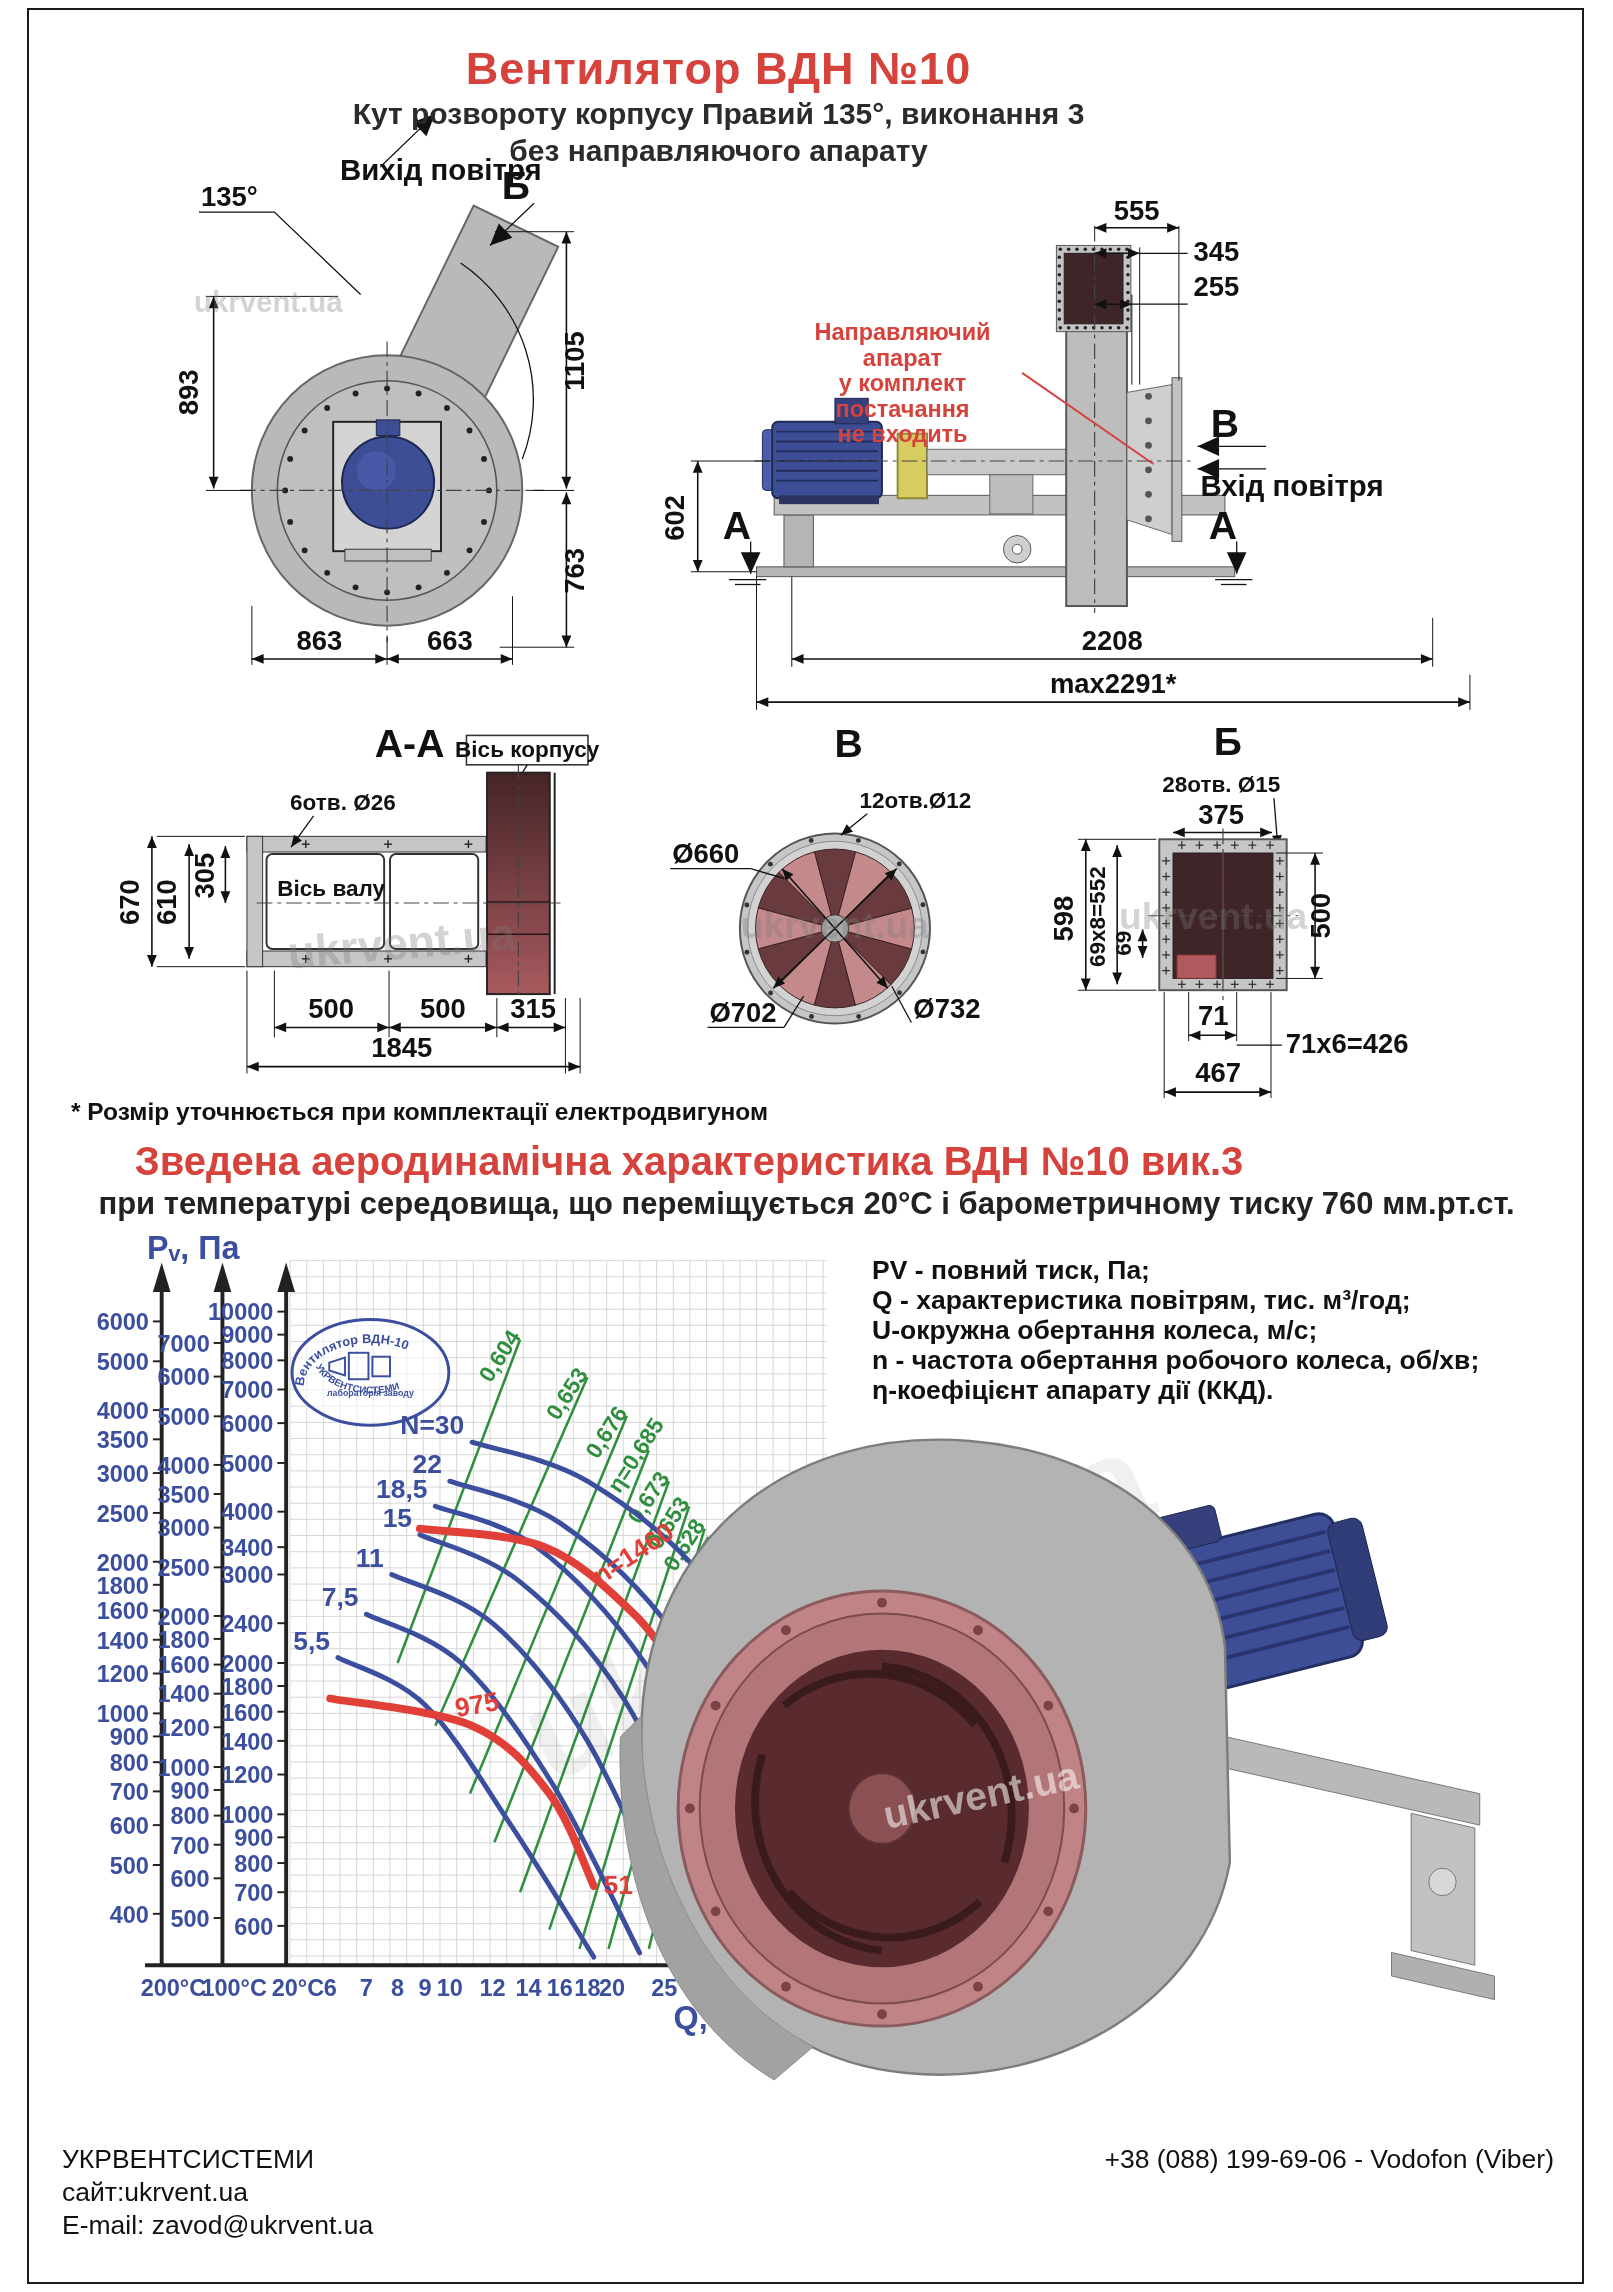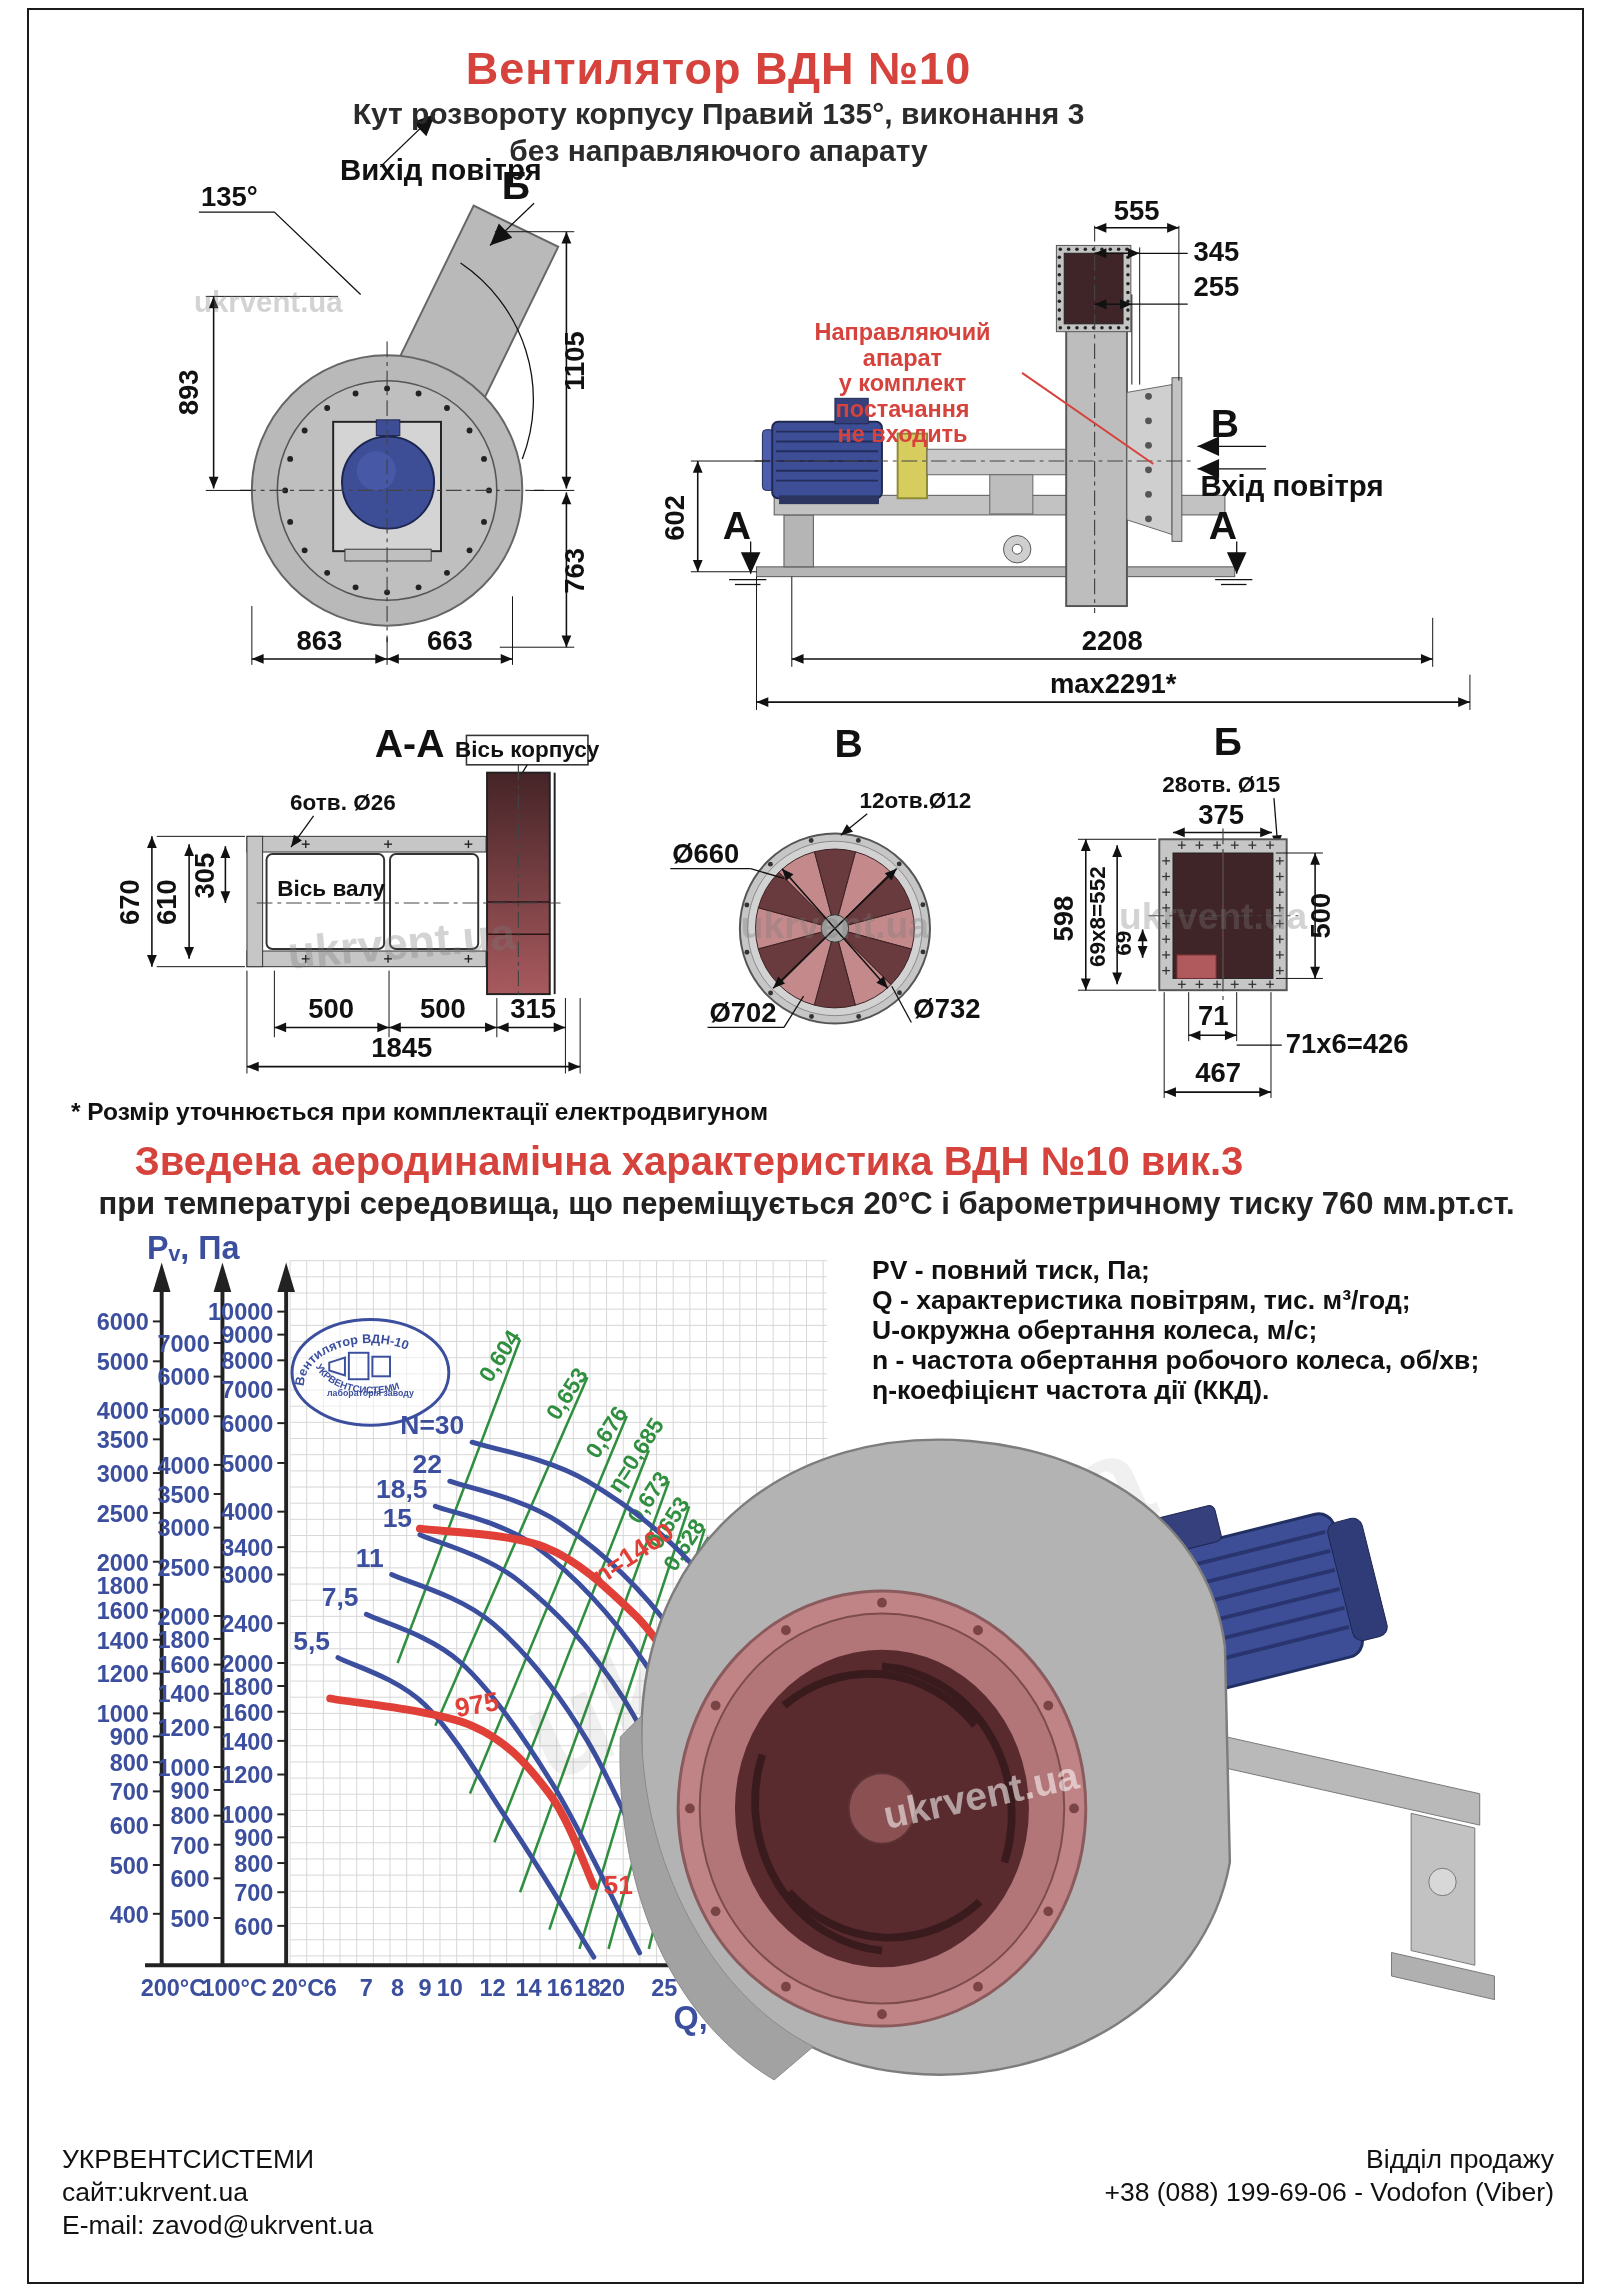--- a/index.html
+++ b/index.html
@@ -803,26 +803,25 @@
   <div class="abs footnote">* Розмір уточнюється при комплектації електродвигуном</div>
 
   <div class="abs chart-title">Зведена аеродинамічна характеристика ВДН №10 вик.3</div>
   <div class="abs chart-sub">при температурі середовища, що переміщується 20°С і барометричному тиску 760 мм.рт.ст.</div>
 
   <div class="abs legend">
     <div>PV - повний тиск, Па;</div>
     <div>Q - характеристика повітрям, тис. м³/год;</div>
     <div>U-окружна обертання колеса, м/с;</div>
     <div>n - частота обертання робочого колеса, об/хв;</div>
-    <div>η-коефіцієнт частота дії (ККД).</div>
+    <div>η-коефіцієнт апарату дії (ККД).</div>
   </div>
 
   <div class="abs footer-left">
     <div>УКРВЕНТСИСТЕМИ</div>
     <div>сайт:ukrvent.ua</div>
     <div>E-mail: zavod@ukrvent.ua</div>
   </div>
   <div class="abs footer-right">
-    <div>Відділ продажу</div>
     <div>+38 (088) 199-69-06 - Vodofon (Viber)</div>
   </div>
 </div>
 
 
 </body></html>

